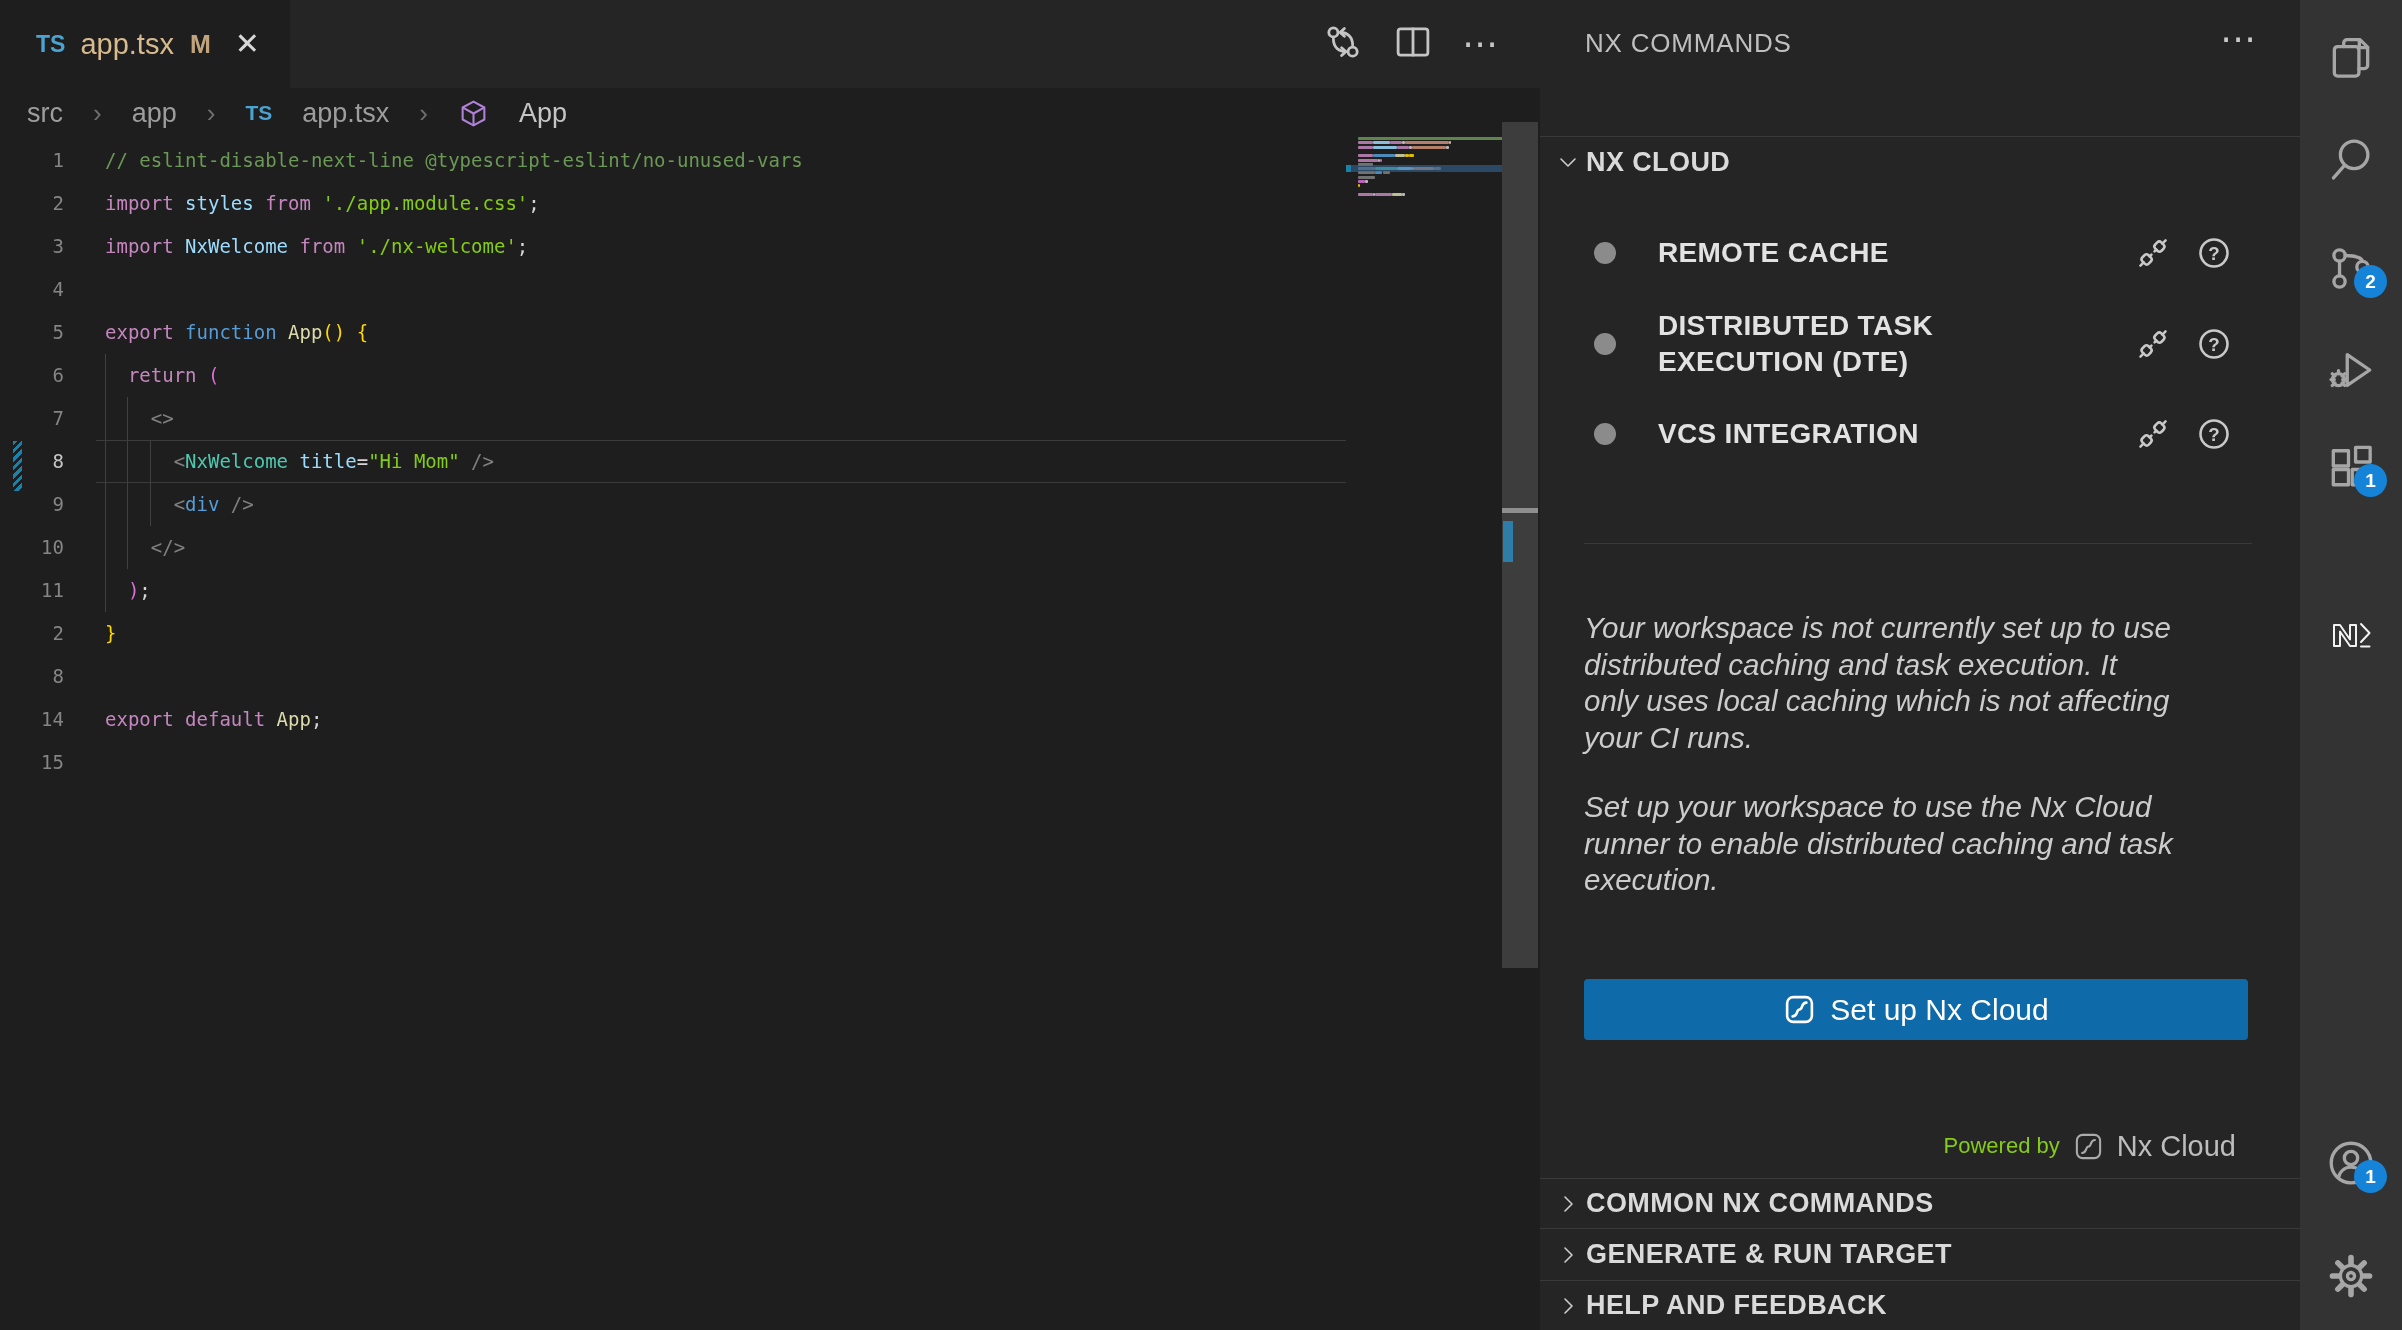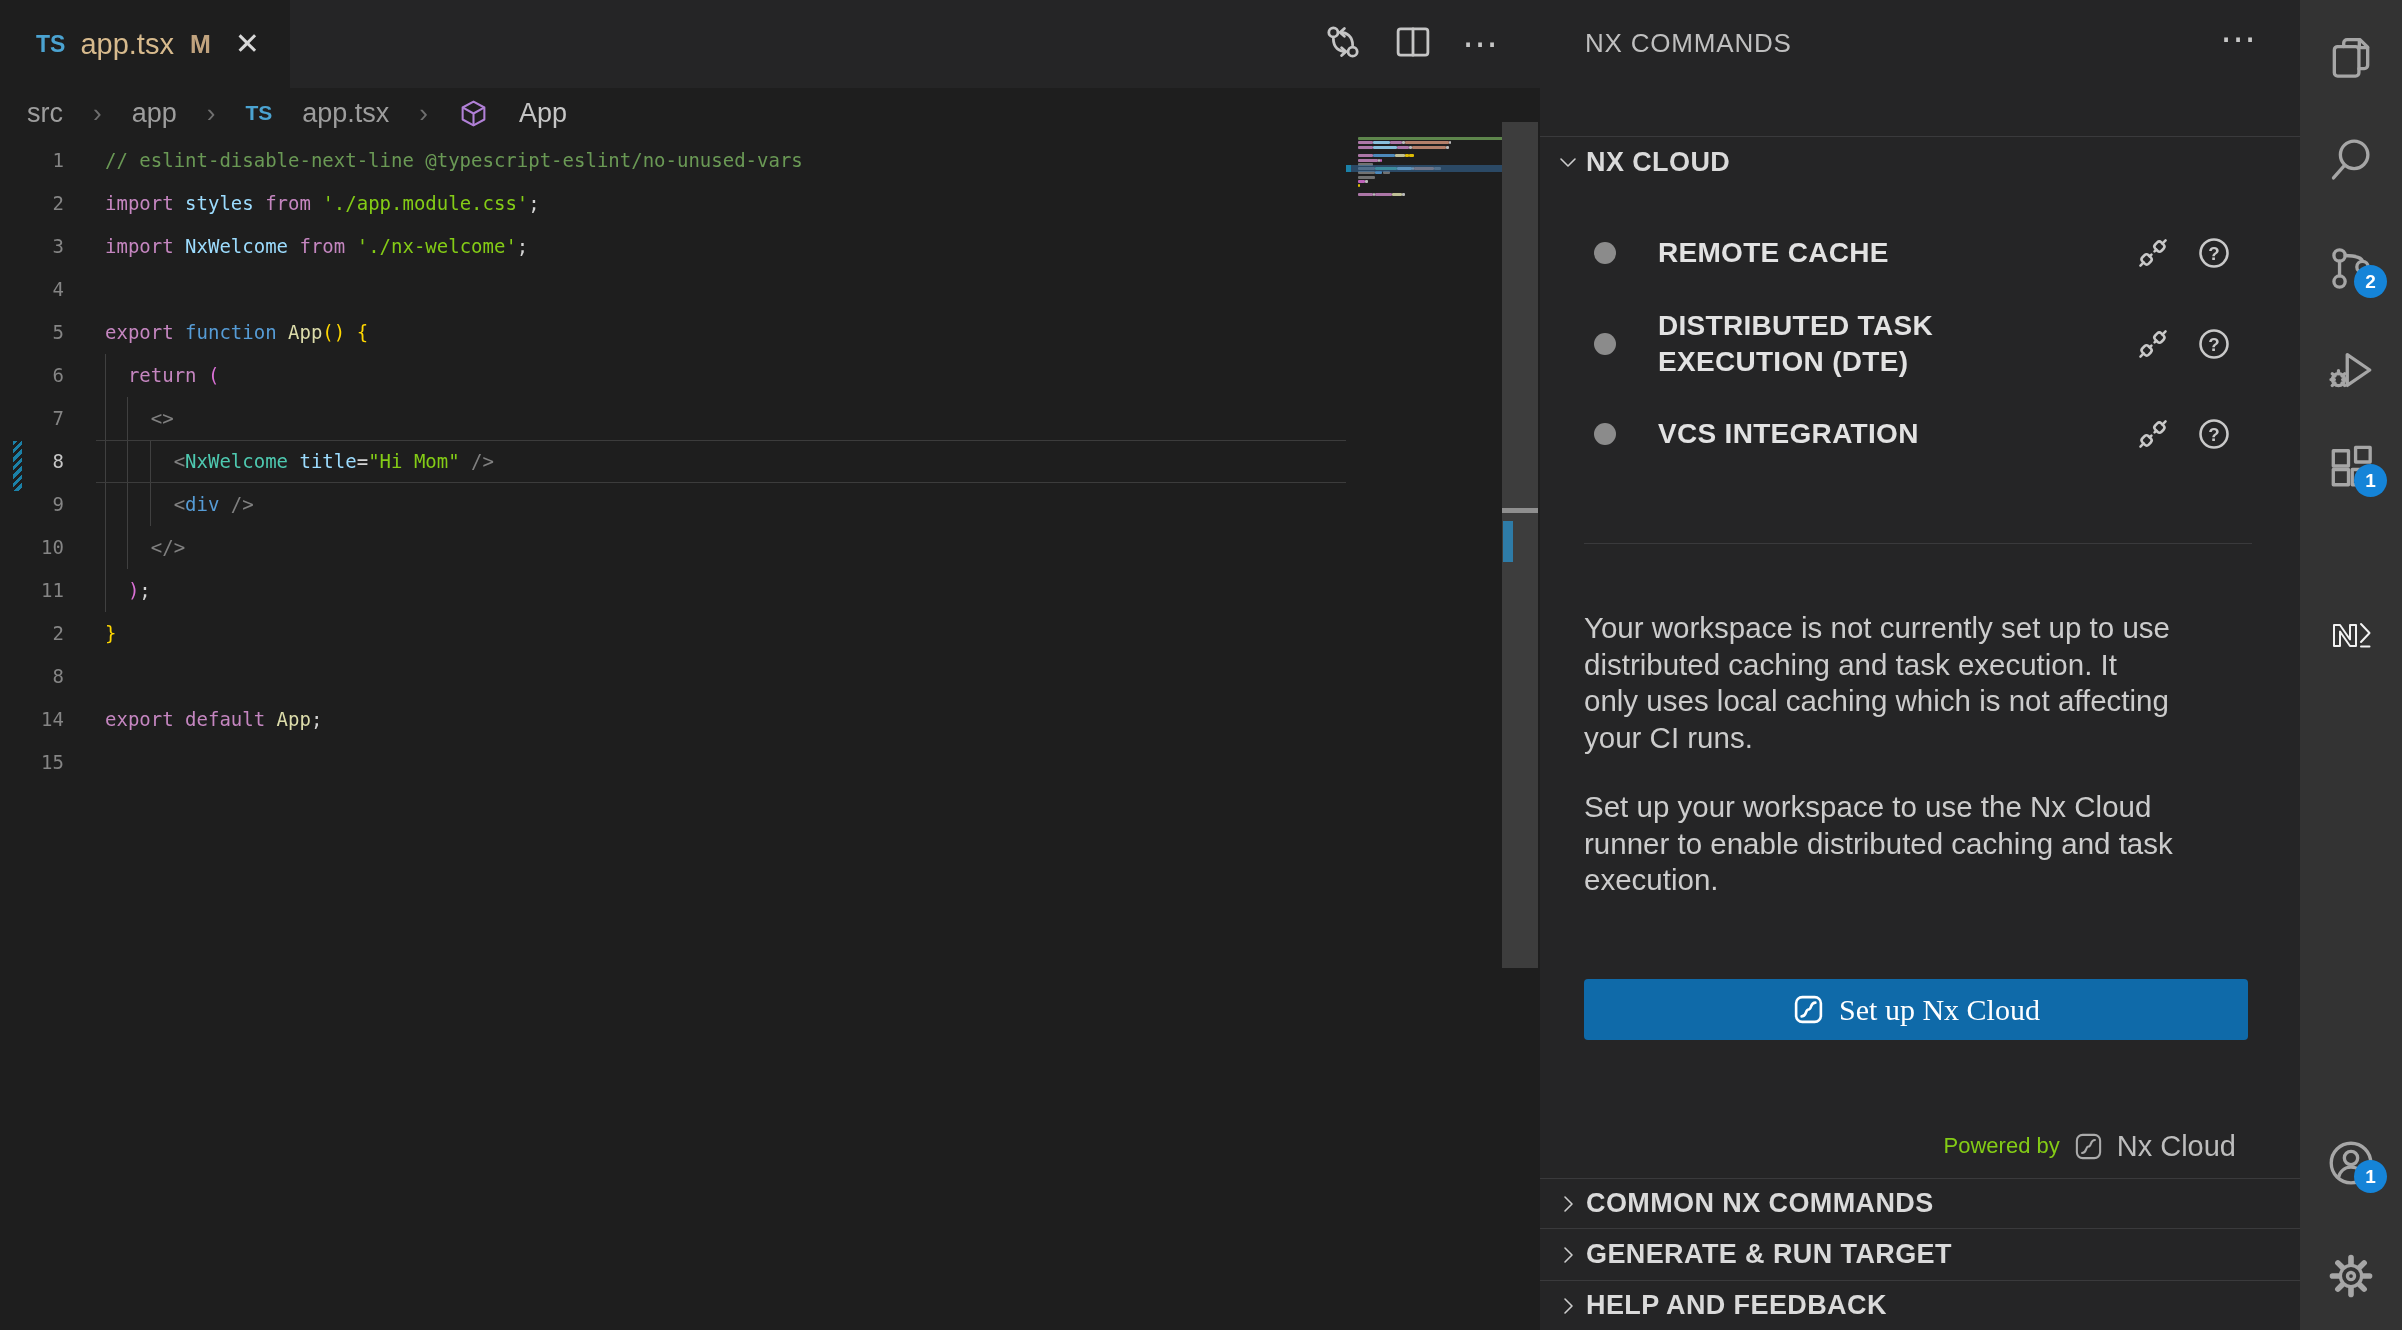--- a/index.html
+++ b/index.html
@@ -66,25 +66,25 @@
   .pdivider { position:absolute; left:0; width:760px; height:1px; background:#3a3a3c; }
 
   .nx-item { position:absolute; left:0; width:760px; display:flex; align-items:center; }
   .nx-bullet { position:absolute; left:54px; width:22px; height:22px; border-radius:50%; background:#8b8b8b; }
   .nx-label { position:absolute; left:118px; font-size:28px; font-weight:bold; color:#e2e2e2;
               line-height:36px; white-space:pre-line; letter-spacing:.3px; }
   .nx-connect { position:absolute; left:594px; width:38px; height:38px; color:#c9c9c9; cursor:pointer; }
   .nx-help { position:absolute; left:656px; width:36px; height:36px; color:#c9c9c9; cursor:pointer; }
 
   .panel-para { position:absolute; left:44px; width:690px; font-size:29.5px; line-height:36.6px;
-                color:#cccccc; white-space:pre-line; }
+                color:#cccccc; white-space:pre-line;font-style:italic; }
 
   #setup-btn { position:absolute; left:44px; top:979px; width:664px; height:61px; background:#0F6AA9;
                border:none; border-radius:4px; color:#ffffff; font-size:30px;
-               font-family:Liberation Serif, serif; display:flex; align-items:center;
+               font-family:Liberation Sans, sans-serif; display:flex; align-items:center;
                justify-content:center; gap:14px; cursor:pointer; }
   #setup-btn svg { width:33px; height:33px; color:#ffffff; }
 
   #powered { position:absolute; right:64px; top:1124px; height:44px; display:flex; align-items:center; gap:13px; }
   #powered .pby { font-size:22px; color:#84cc16; }
   #powered svg { width:31px; height:31px; color:#ababab; }
   #powered .brand { font-size:29px; color:#bdbdbd; }
 
   
   #activitybar { position:absolute; left:2300px; top:0; width:102px; height:1330px; background:#333333; }

